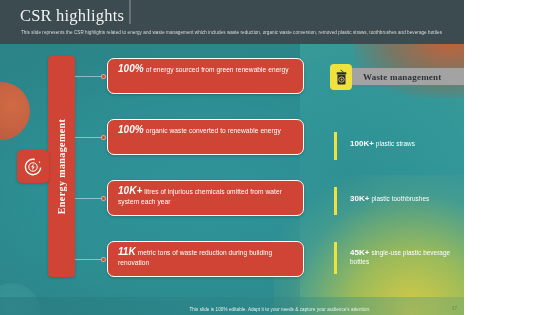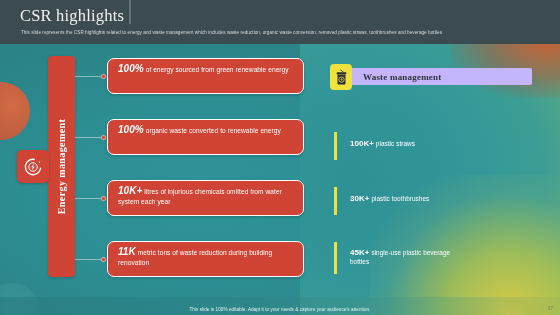--- a/index.html
+++ b/index.html
@@ -6,21 +6,21 @@
     margin: 0;
     padding: 0;
     background: #ffffff;
   }
   body {
     font-family: "Liberation Sans", sans-serif;
   }
 
   #slide {
     position: relative;
-    width: 560px;
+    width: 464px;
     height: 315px;
     overflow: hidden;
     background: #2f4148;
   }
 
   
   .bg-base {
     position: absolute;
     inset: 0;
     background: linear-gradient(135deg, #3d4e50 0%, #35464b 30%, #2e4146 55%, #32454a 100%);
@@ -221,21 +221,21 @@
     align-items: center;
     justify-content: center;
     z-index: 3;
   }
   .waste-banner {
     position: absolute;
     left: 341px;
     top: 68px;
     width: 191px;
     height: 17px;
-    background: #c4b5fd;
+    background: #a3a3a3;
     border-radius: 2px;
     display: flex;
     align-items: center;
     padding-left: 22px;
     box-sizing: border-box;
     z-index: 2;
   }
   .waste-banner span {
     font-family: "Liberation Serif", serif;
     font-weight: bold;

